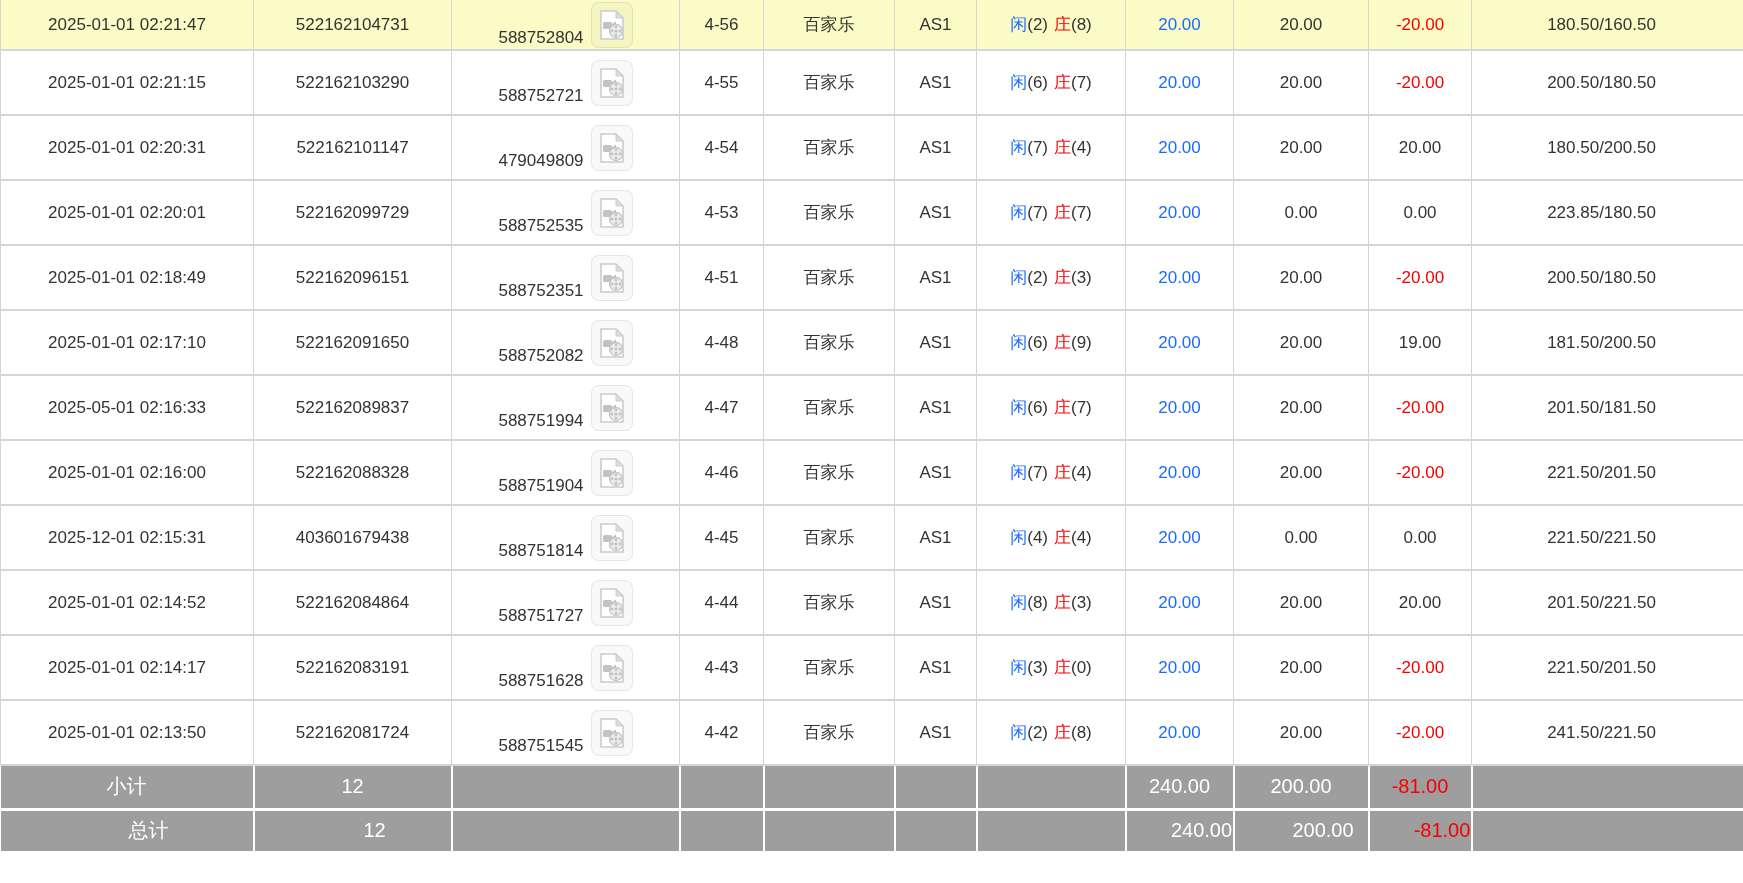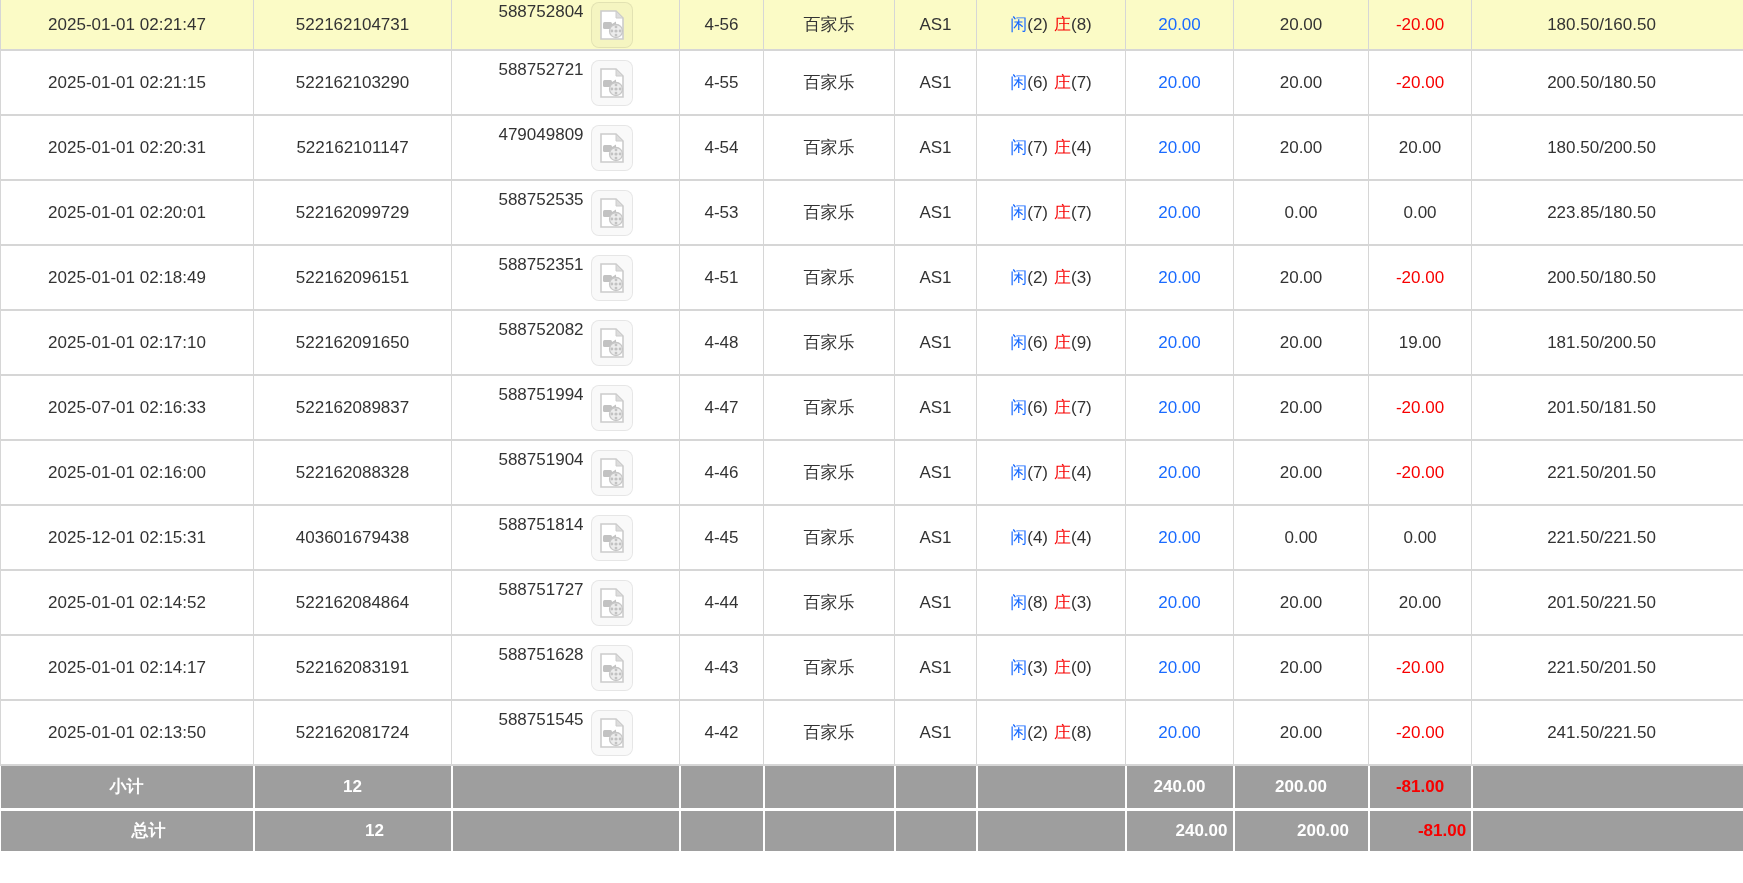--- a/index.html
+++ b/index.html
@@ -31,33 +31,33 @@
     color:var(--text);font-size:17px;
     padding:0;overflow:hidden;white-space:nowrap;
   }
   tr.first-row td{border-top:none;}
   tr.first-row{height:50px;}
   tr.data-row{height:65px;}
   tr.highlighted td{background:var(--highlight-row);}
   td.c-bet{color:var(--blue);}
   td.neg, span.neg{color:var(--red);}
   td.c-balance{text-align:center;padding-right:12px;}
-  .round-wrap{display:flex;align-items:flex-start;justify-content:center;gap:7px;}
+  .round-wrap{display:flex;align-items:flex-end;justify-content:center;gap:7px;}
   .video-btn{
     display:inline-flex;align-items:center;justify-content:center;
     width:40px;height:44px;border-radius:8px;
     border:1px solid rgba(0,0,0,0.08);background:rgba(0,0,0,0.025);
     cursor:pointer;flex:0 0 auto;
   }
   .result-p{color:var(--blue);}
   .result-b{color:var(--red);}
   .result-sep{display:inline-block;width:6px;}
   tr.summary td{
     background:var(--summary-bg);color:var(--summary-text);
-    font-weight:bold;font-size:17px;
+    font-weight:normal;font-size:20px;
     border-left:2px solid #ffffff;border-right:none;margin-top:9px;
   }
   tr.summary td:first-child{border-left:none;}
   tr.subtotal-row{height:44px;}
   tr.subtotal-row td{border-top:2px solid var(--border);}
   tr.total-row{height:42px;}
   tr.total-row td{border-top:3px solid #ffffff;padding-left:44px;}
   tr.summary td.neg{color:var(--red);}
 </style>
 </head>
@@ -259,21 +259,21 @@
           <td class="c-session">4-48</td>
           <td class="c-game">百家乐</td>
           <td class="c-table">AS1</td>
           <td class="c-result"><span class="result-p">闲</span><span>(6)</span><span class="result-sep"></span><span class="result-b">庄</span><span>(9)</span></td>
           <td class="c-bet">20.00</td>
           <td class="c-valid">20.00</td>
           <td class="c-winloss">19.00</td>
           <td class="c-balance">181.50/200.50</td>
         </tr>
         <tr class="data-row">
-          <td class="c-time">2025-07-01 02:16:33</td>
+          <td class="c-time">2025-05-01 02:16:33</td>
           <td class="c-order">522162089837</td>
           <td class="c-round">
             <div class="round-wrap">
               <span>588751994</span>
               <span class="video-btn">
                 <svg width="26" height="30" viewBox="0 0 26 30">
                   <path d="M2 1 h15 l7 7 v21 h-22 z" fill="#ffffff" stroke="#cccccc" stroke-width="1.6"></path>
                   <path d="M17 1 l7 7 h-7 z" fill="#dddddd" stroke="#cccccc" stroke-width="1"></path>
                   <rect x="4" y="12" width="9" height="7" rx="1.5" fill="#c2c2c2"></rect>
                   <polygon points="13,14 17,11.5 17,19.5 13,17" fill="#c2c2c2"></polygon>

